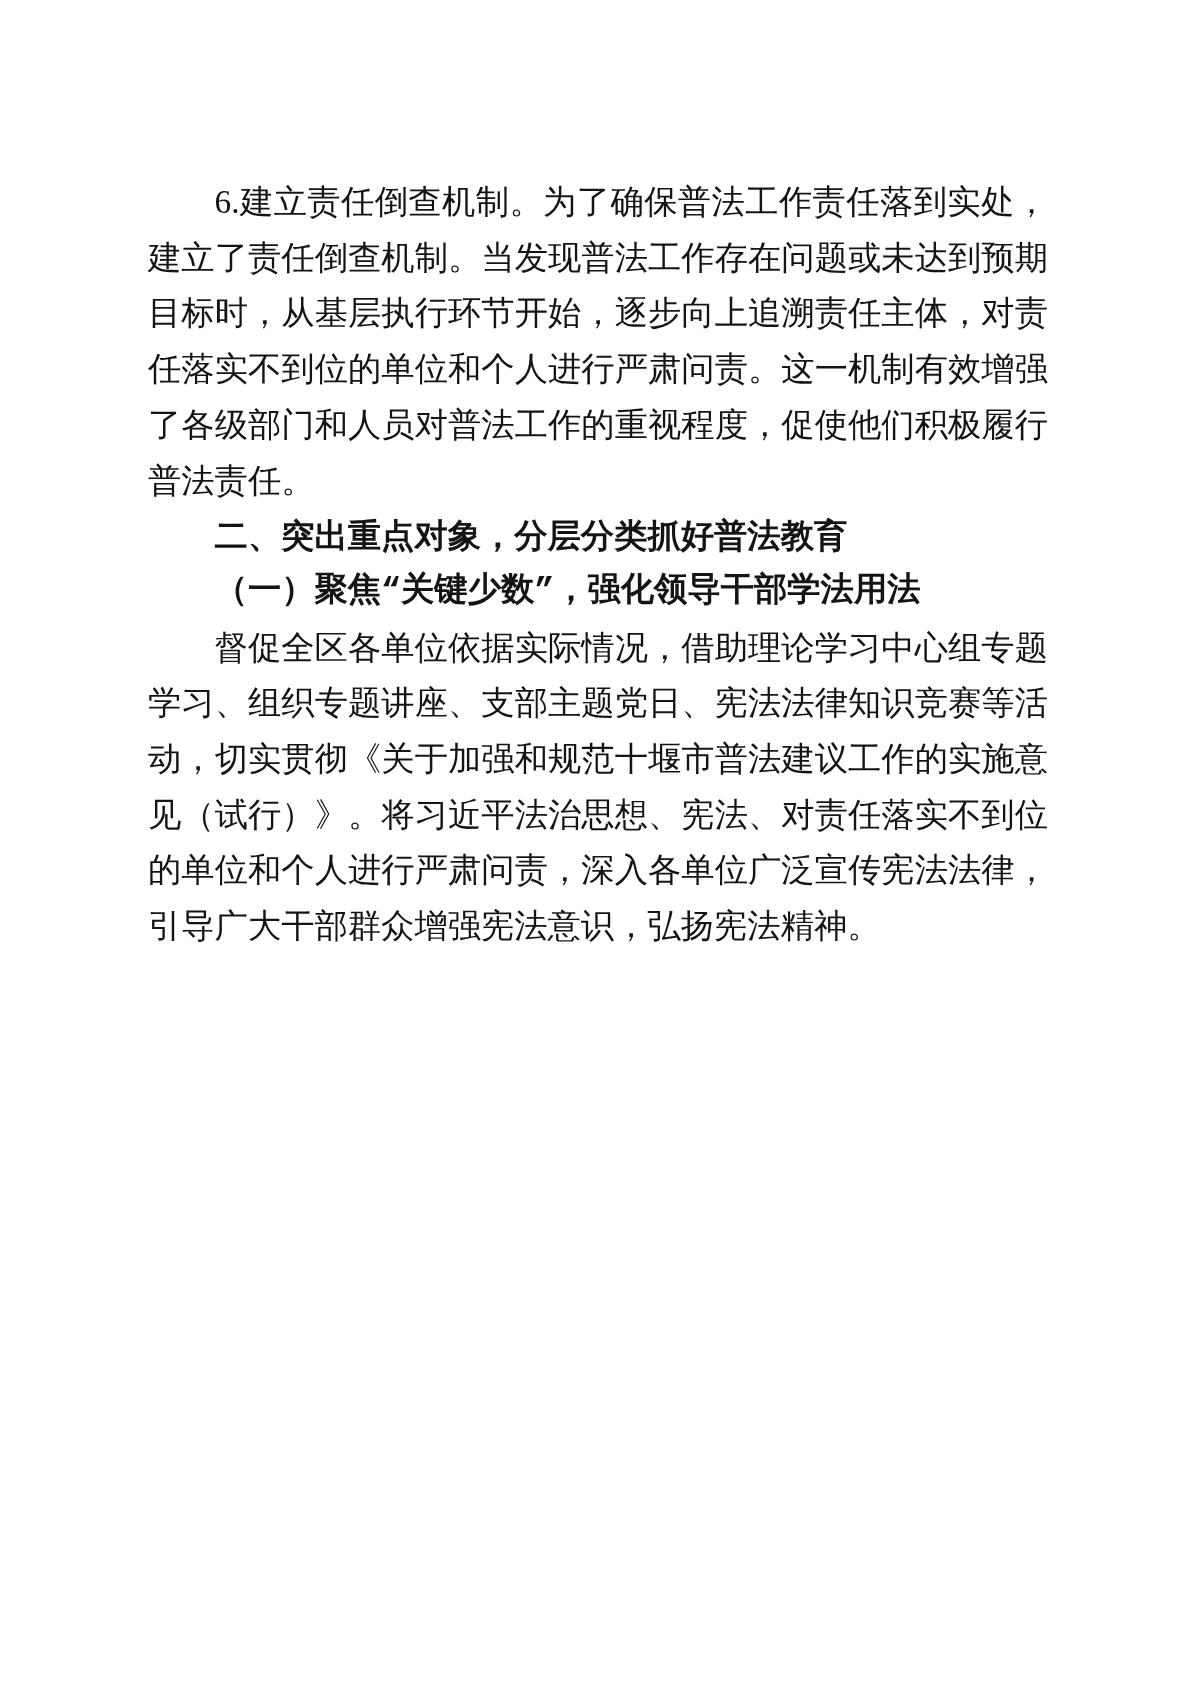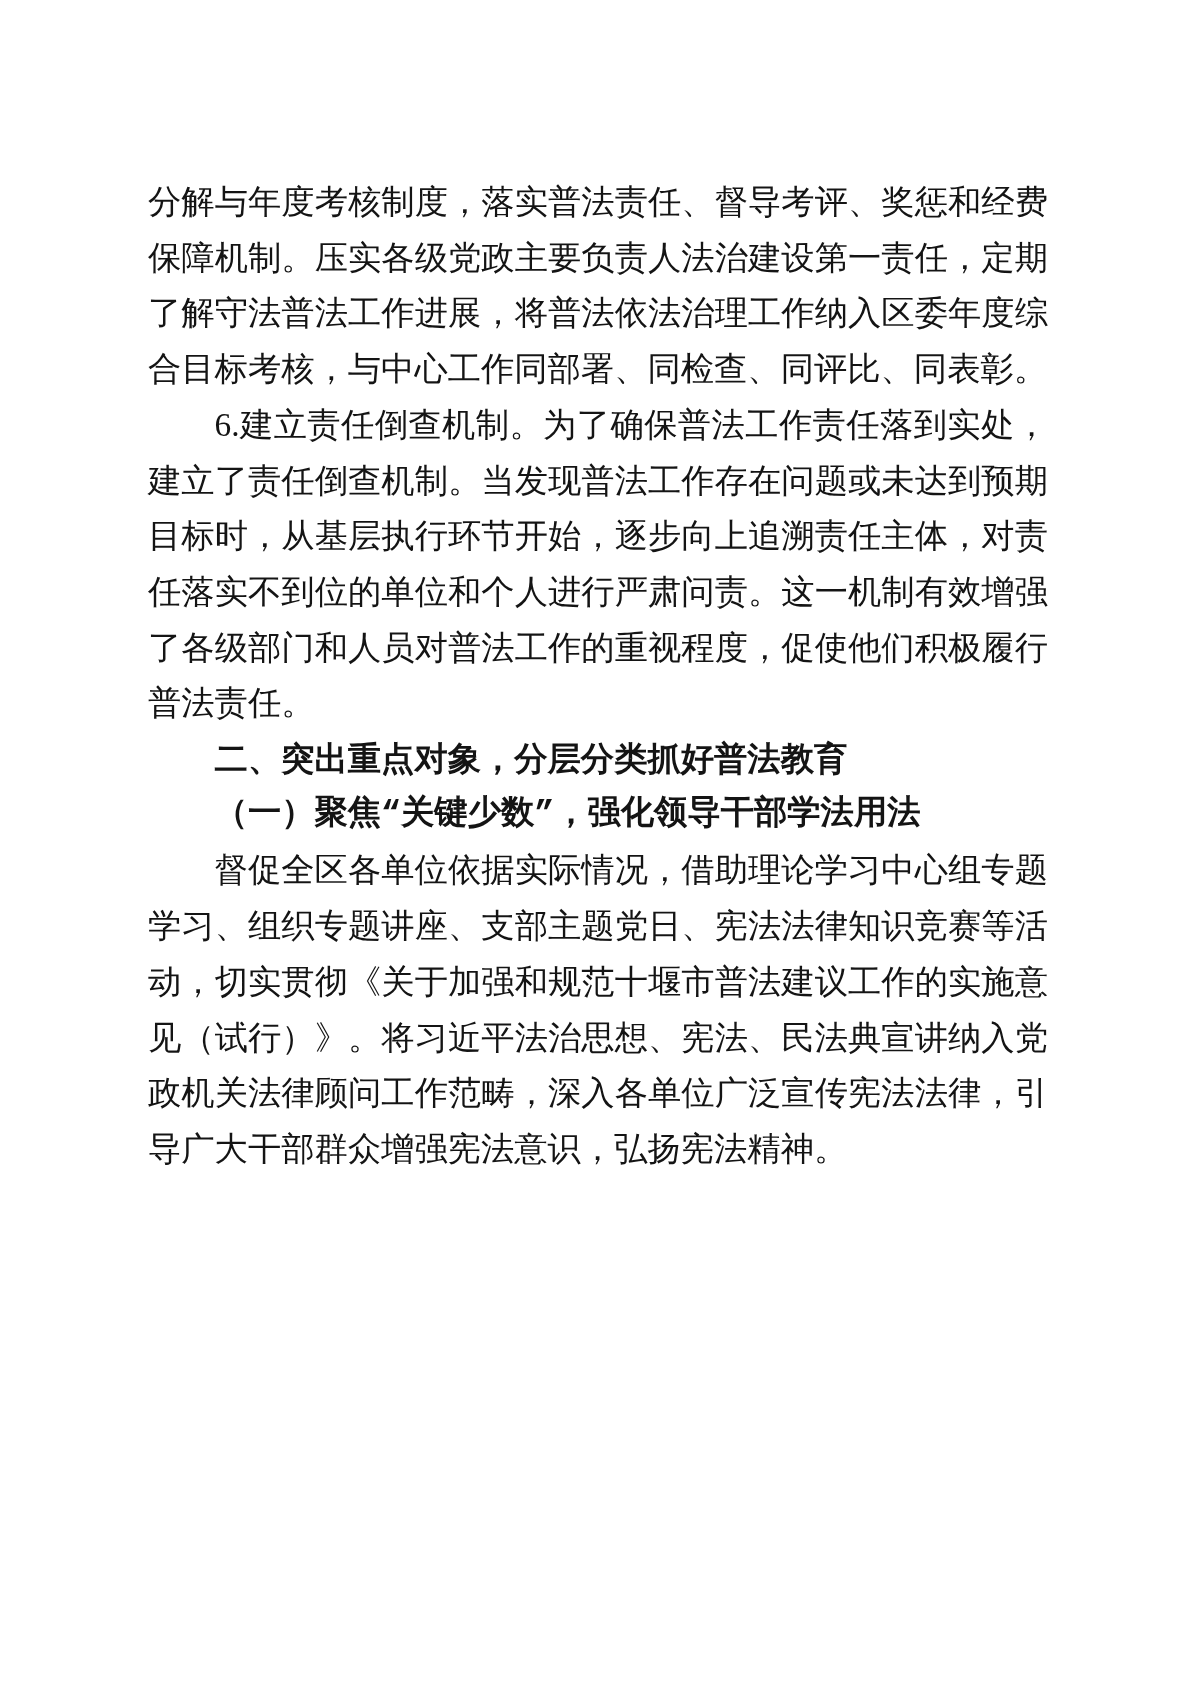--- a/index.html
+++ b/index.html
@@ -45,19 +45,18 @@
   .subsection-heading {
     font-family: Liberation Mono, monospace;
     font-weight: bold;
   }
 </style>
 </head>
 <body>
 
 <div class="page">
   <div class="content">
-    <p class="body-text">分解与年度考核制度，落实普法责任、督导考评、奖惩和经费保障机制。压实各级党政主要负责人法治建设第一责任，定期了解守法普法工作进展，将普法依法治理工作纳入区委年度综合目标考核，与中心工作同部署、同检查、同评比、同表彰。</p>
     <p class="body-text indent">6.建立责任倒查机制。为了确保普法工作责任落到实处，建立了责任倒查机制。当发现普法工作存在问题或未达到预期目标时，从基层执行环节开始，逐步向上追溯责任主体，对责任落实不到位的单位和个人进行严肃问责。这一机制有效增强了各级部门和人员对普法工作的重视程度，促使他们积极履行普法责任。</p>
     <p class="section-heading indent">二、突出重点对象，分层分类抓好普法教育</p>
     <p class="subsection-heading indent">（一）聚焦“关键少数”，强化领导干部学法用法</p>
-    <p class="body-text indent">督促全区各单位依据实际情况，借助理论学习中心组专题学习、组织专题讲座、支部主题党日、宪法法律知识竞赛等活动，切实贯彻《关于加强和规范十堰市普法建议工作的实施意见（试行）》。将习近平法治思想、宪法、民法典宣讲纳入党政机关法律顾问工作范畴，深入各单位广泛宣传宪法法律，引导广大干部群众增强宪法意识，弘扬宪法精神。</p>
+    <p class="body-text indent">督促全区各单位依据实际情况，借助理论学习中心组专题学习、组织专题讲座、支部主题党日、宪法法律知识竞赛等活动，切实贯彻《关于加强和规范十堰市普法建议工作的实施意见（试行）》。将习近平法治思想、宪法、对责任落实不到位的单位和个人进行严肃问责，深入各单位广泛宣传宪法法律，引导广大干部群众增强宪法意识，弘扬宪法精神。</p>
   </div>
 </div>
 
 </body></html>

